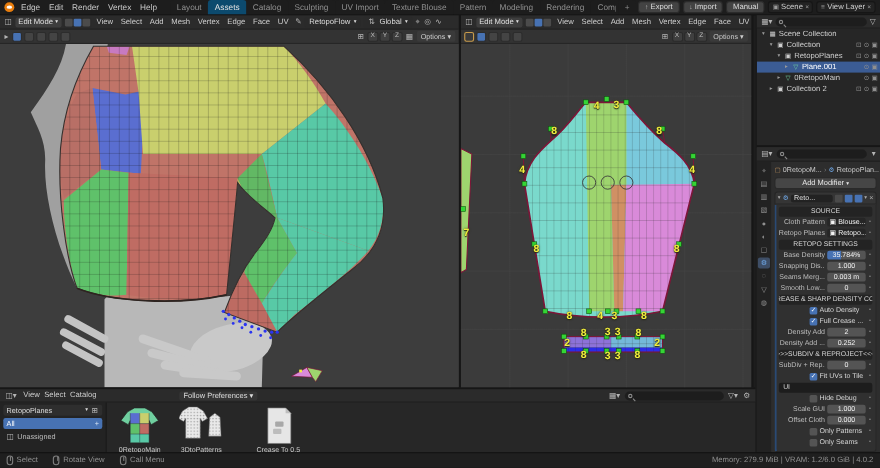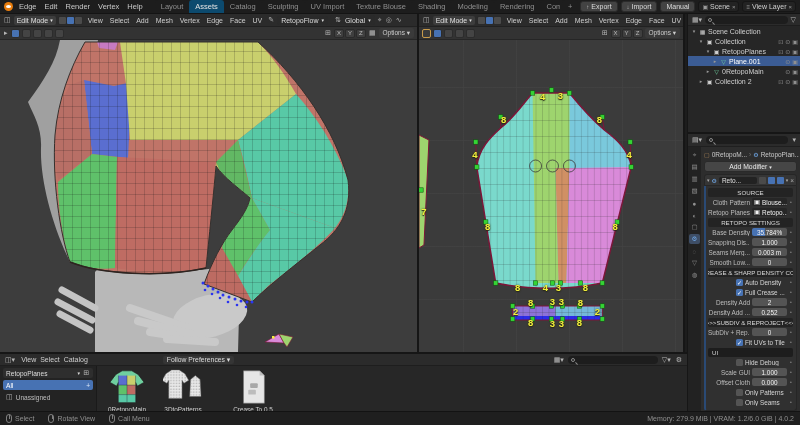--- a/index.html
+++ b/index.html
@@ -157,21 +157,21 @@
         <span class="menu-item">Vertex</span>
         <span class="menu-item">Help</span>
       </nav>
     <div class="tabs" id="tb-tabs">
         <span class="tab">Layout</span>
         <span class="tab active">Assets</span>
         <span class="tab">Catalog</span>
         <span class="tab">Sculpting</span>
         <span class="tab">UV Import</span>
         <span class="tab">Texture Blouse</span>
-        <span class="tab">Shading</span>
+        <span class="tab">Pattern</span>
         <span class="tab">Modeling</span>
         <span class="tab">Rendering</span>
         <span class="tab">Compositing</span>
       </div>
     <span class="tab">+</span>
     <div class="topbar-right">
       <span class="tbtn">
           <span class="bi">↑</span>
           <span>Export</span>
         </span>

